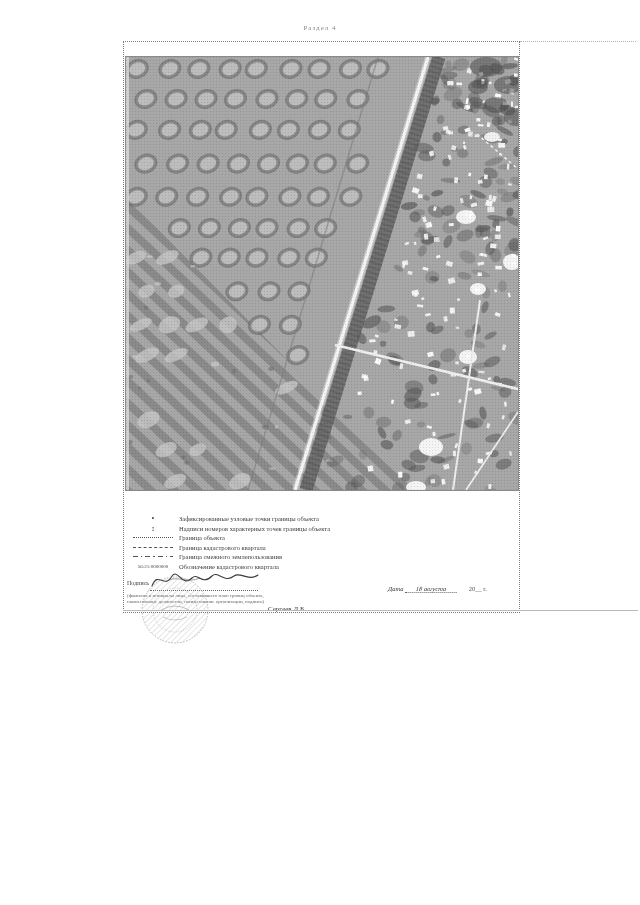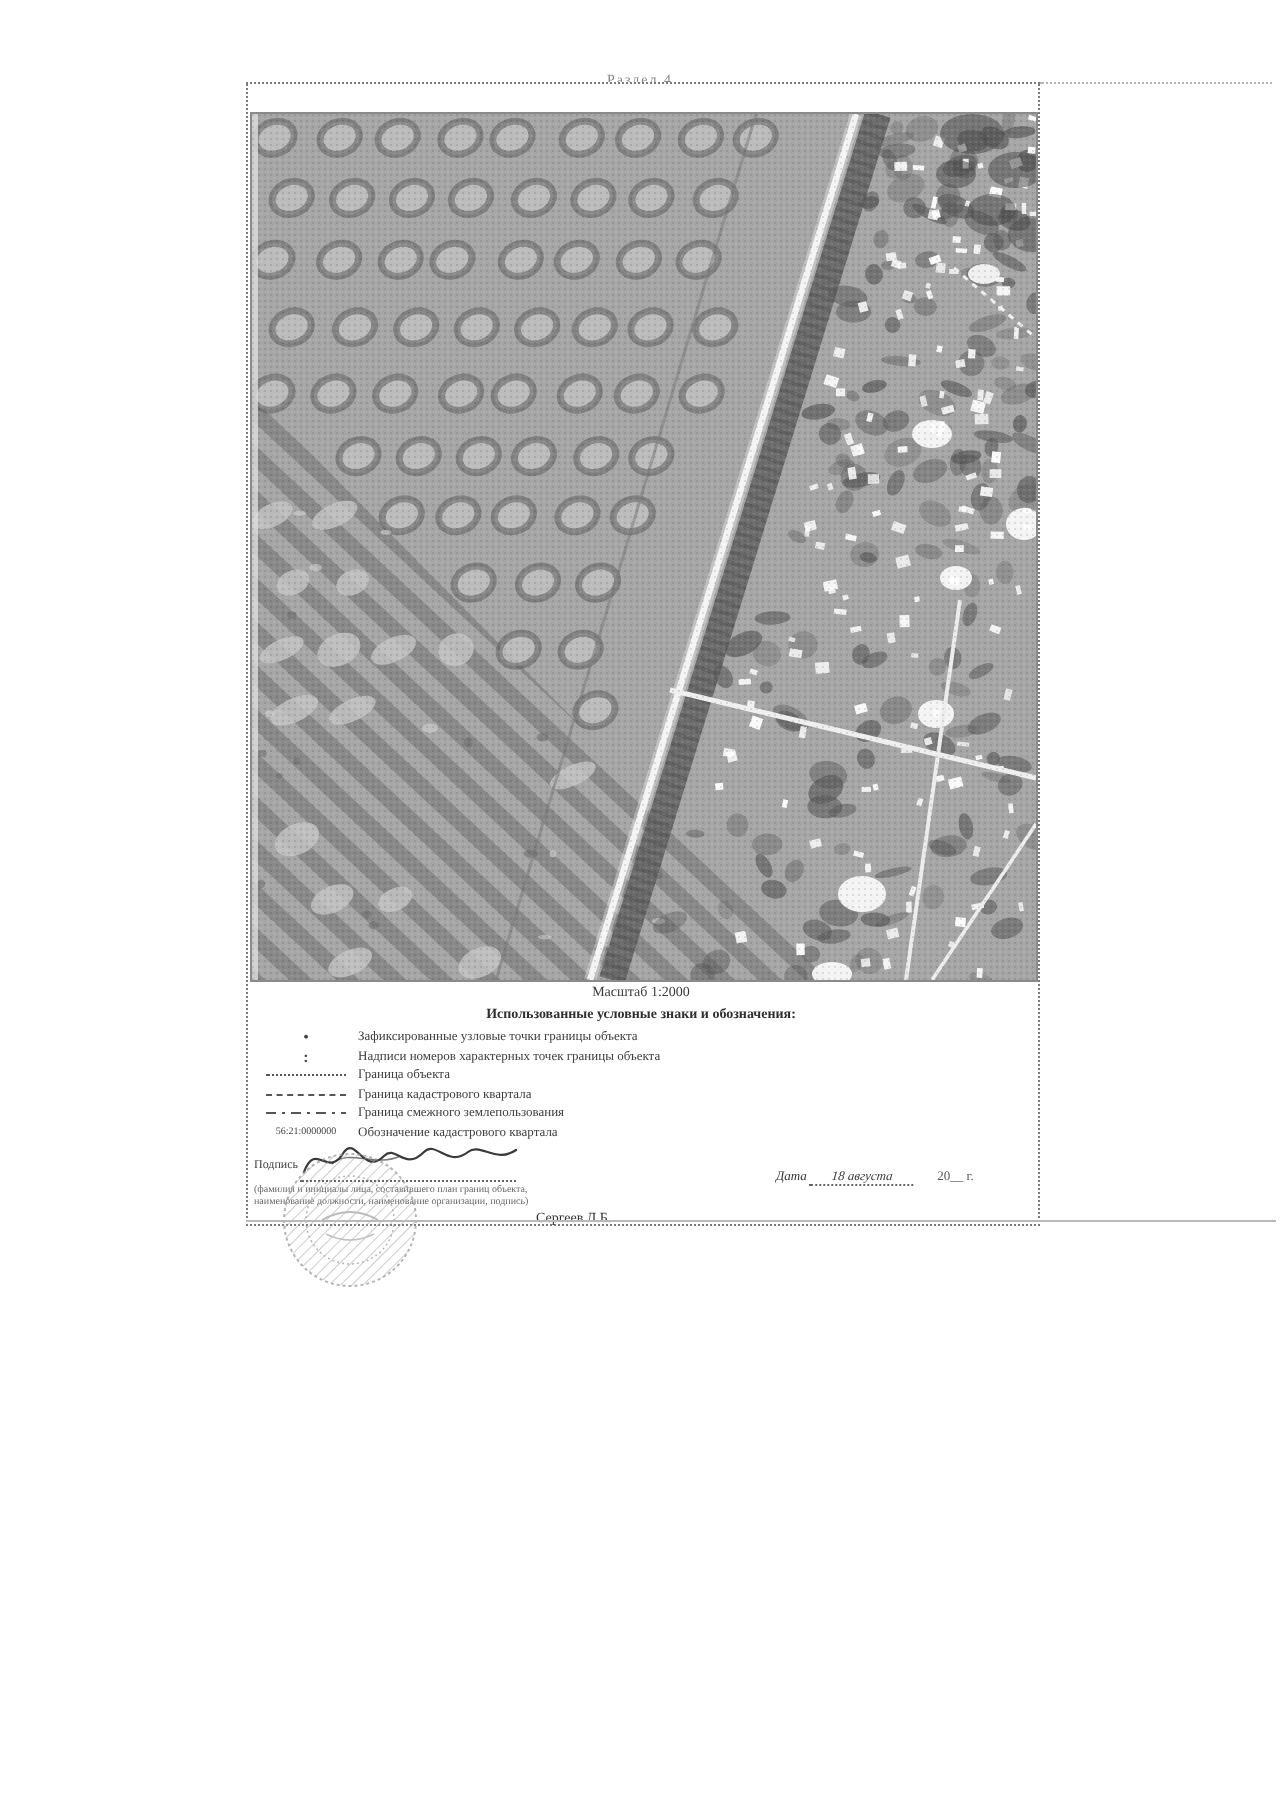--- a/index.html
+++ b/index.html
@@ -1,19 +1,19 @@
 <!DOCTYPE html>
 <html><head>
 <meta charset="utf-8">
 <style>
   html,body{margin:0;padding:0;background:#ffffff;}
   .page{position:relative;width:640px;height:905px;background:#ffffff;overflow:hidden;
         font-family:"Liberation Serif", serif;color:#333;}
   .hdr{position:absolute;top:24px;left:0;width:640px;text-align:center;
-       font-size:7px;color:#888;letter-spacing:1px;margin-top:12px;}
+       font-size:7px;color:#888;letter-spacing:1px;}
   .docbox{position:absolute;left:123px;top:41px;width:395px;height:570px;
           border:1px dotted #7a7a7a;background:#fff;}
   .top-dots-ext{position:absolute;left:520px;top:41px;width:116px;border-top:1px dotted #b5b5b5;}
   .plan-title{position:absolute;left:123px;top:43px;width:395px;text-align:center;
               font-size:8px;font-weight:bold;color:#2e2e2e;letter-spacing:.4px;}
   .photo{position:absolute;left:126px;top:57px;width:392px;height:433px;
          outline:1px solid #8a8a8a;background:#a6a6a6;}
   .scale{position:absolute;left:123px;top:492px;width:395px;text-align:center;
          font-size:7px;color:#3a3a3a;}
   .legend-head{position:absolute;left:123px;top:503px;width:395px;text-align:center;
@@ -483,23 +483,21 @@
           <line x1="209" y1="288" x2="392" y2="332" stroke="#efefef" stroke-width="2.6"></line>
           <line x1="354" y1="243" x2="327" y2="433" stroke="#ececec" stroke-width="2"></line>
           <line x1="351" y1="77" x2="392" y2="112" stroke="#f0f0f0" stroke-width="1.5" stroke-dasharray="3,3"></line>
           <line x1="392" y1="355" x2="340" y2="433" stroke="#ededed" stroke-width="1.8"></line>
           <rect x="0" y="0" width="3" height="433" fill="#dcdcdc" opacity="0.8"></rect>
           <rect x="0" y="0" width="392" height="433" fill="url(#dither)"></rect>
         </g>
       </svg>
   </div>
 
-  <div class="scale">Масштаб 1:2000</div>
-
-  <div class="legend-head">Использованные условные знаки и обозначения:</div>
+
 
   <div class="legend" id="legend">
       <div class="legend-row">
         <span class="legend-sym">
           <span class="sym-point">•</span>
         </span>
         <span class="legend-label">Зафиксированные узловые точки границы объекта</span>
       </div>
       <div class="legend-row">
         <span class="legend-sym">

